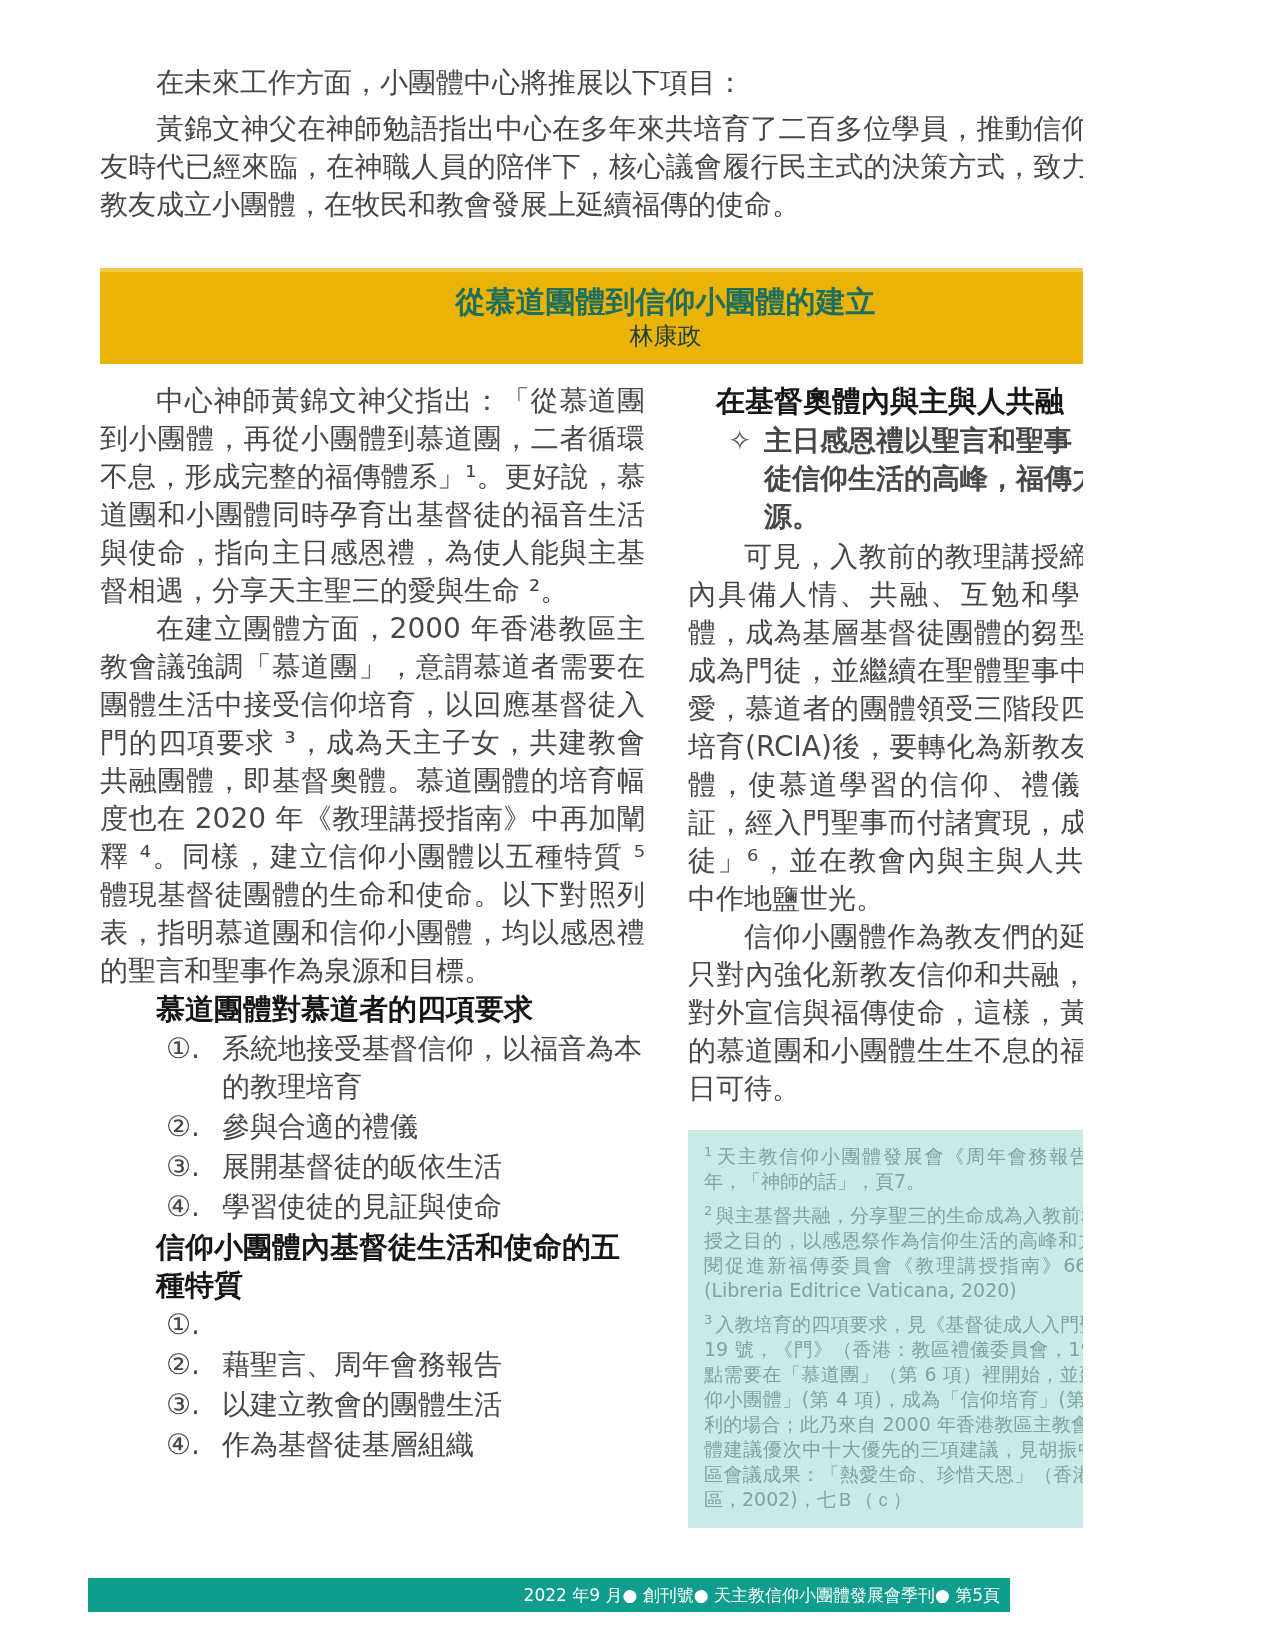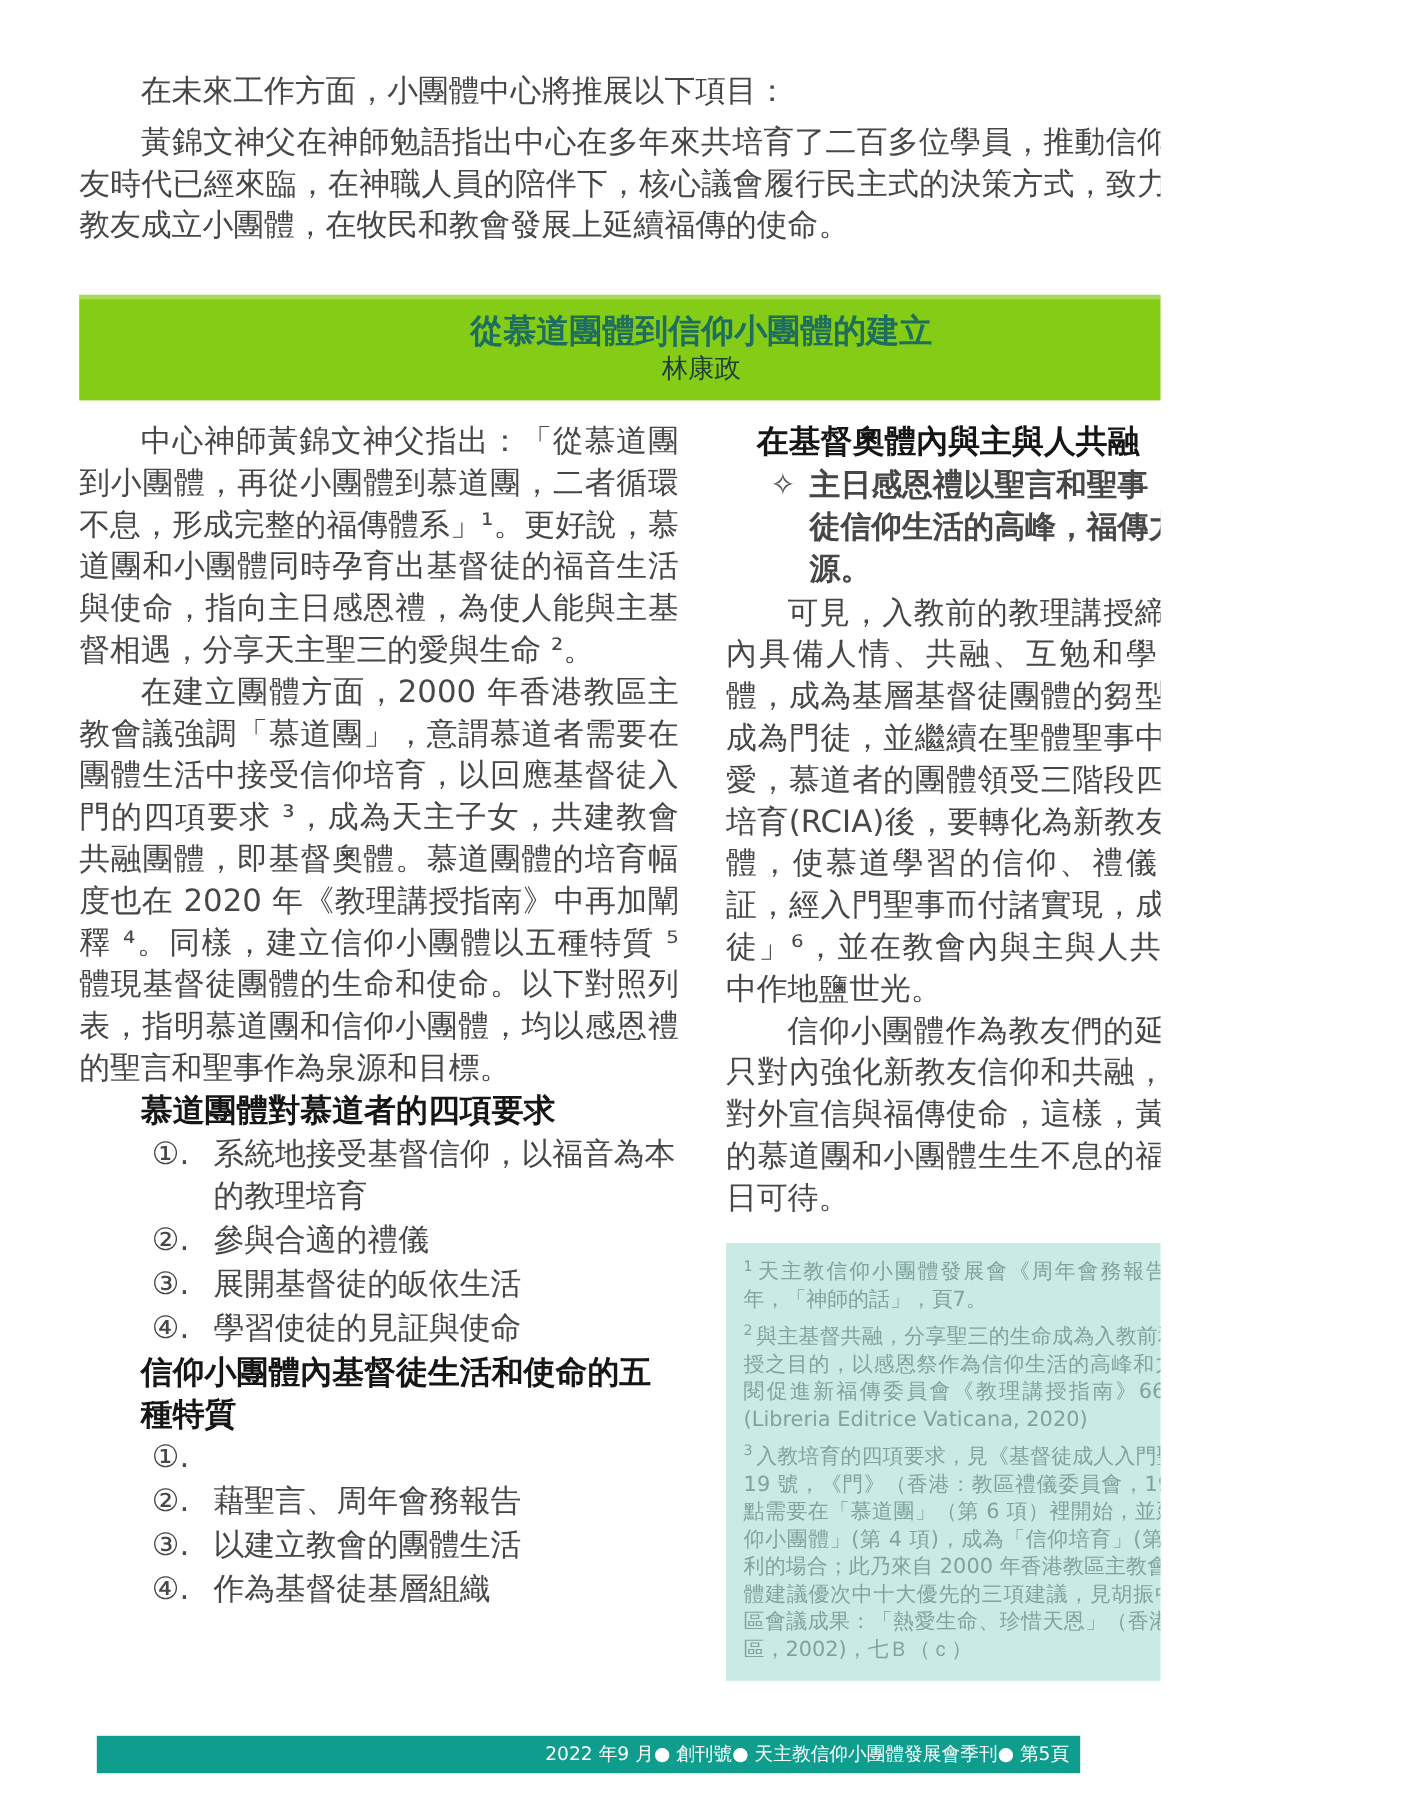--- a/index.html
+++ b/index.html
@@ -3,20 +3,21 @@
 <meta charset="utf-8">
 <style>
   html,body{margin:0;padding:0;background:#ffffff;}
   .page{
     position:relative;
     width:1055px;height:1650px;
     background:#ffffff;
     font-family:"DejaVu Sans",sans-serif;
     color:#474747;
     overflow:hidden;
+    padding-left:28px;
   }
   .content{margin:0 72px;width:1131px;box-sizing:border-box;}
 
   
   .intro{padding-top:64px;}
   .para{
     font-size:28px;line-height:38px;
     text-align:justify;text-indent:2em;
     margin:0;color:#474747;
   }
@@ -96,21 +97,21 @@
 <body>
 
 <div class="page">
   <div class="content">
 
     <div class="intro">
       <p class="para">在未來工作方面，小團體中心將推展以下項目：</p>
       <p class="para">黃錦文神父在神師勉語指出中心在多年來共培育了二百多位學員，推動信仰小團體。教友時代已經來臨，在神職人員的陪伴下，核心議會履行民主式的決策方式，致力推動和輔助教友成立小團體，在牧民和教會發展上延續福傳的使命。</p>
     </div>
 
-    <div class="banner" id="banner" style="background: #84cc16;">
+    <div class="banner" id="banner" style="background: #eab308;">
       <p class="banner-title" id="banner-title" style="color: rgb(30, 110, 95);">從慕道團體到信仰小團體的建立</p>
       <p class="banner-author">林康政</p>
     </div>
 
     <div class="columns">
 
       <div class="col-left">
         <p class="para">中心神師黃錦文神父指出：「從慕道團到小團體，再從小團體到慕道團，二者循環不息，形成完整的福傳體系」¹。更好說，慕道團和小團體同時孕育出基督徒的福音生活與使命，指向主日感恩禮，為使人能與主基督相遇，分享天主聖三的愛與生命 ²。</p>
         <p class="para">在建立團體方面，2000 年香港教區主教會議強調「慕道團」，意謂慕道者需要在團體生活中接受信仰培育，以回應基督徒入門的四項要求 ³，成為天主子女，共建教會共融團體，即基督奧體。慕道團體的培育幅度也在 2020 年《教理講授指南》中再加闡釋 ⁴。同樣，建立信仰小團體以五種特質 ⁵ 體現基督徒團體的生命和使命。以下對照列表，指明慕道團和信仰小團體，均以感恩禮的聖言和聖事作為泉源和目標。</p>
 

